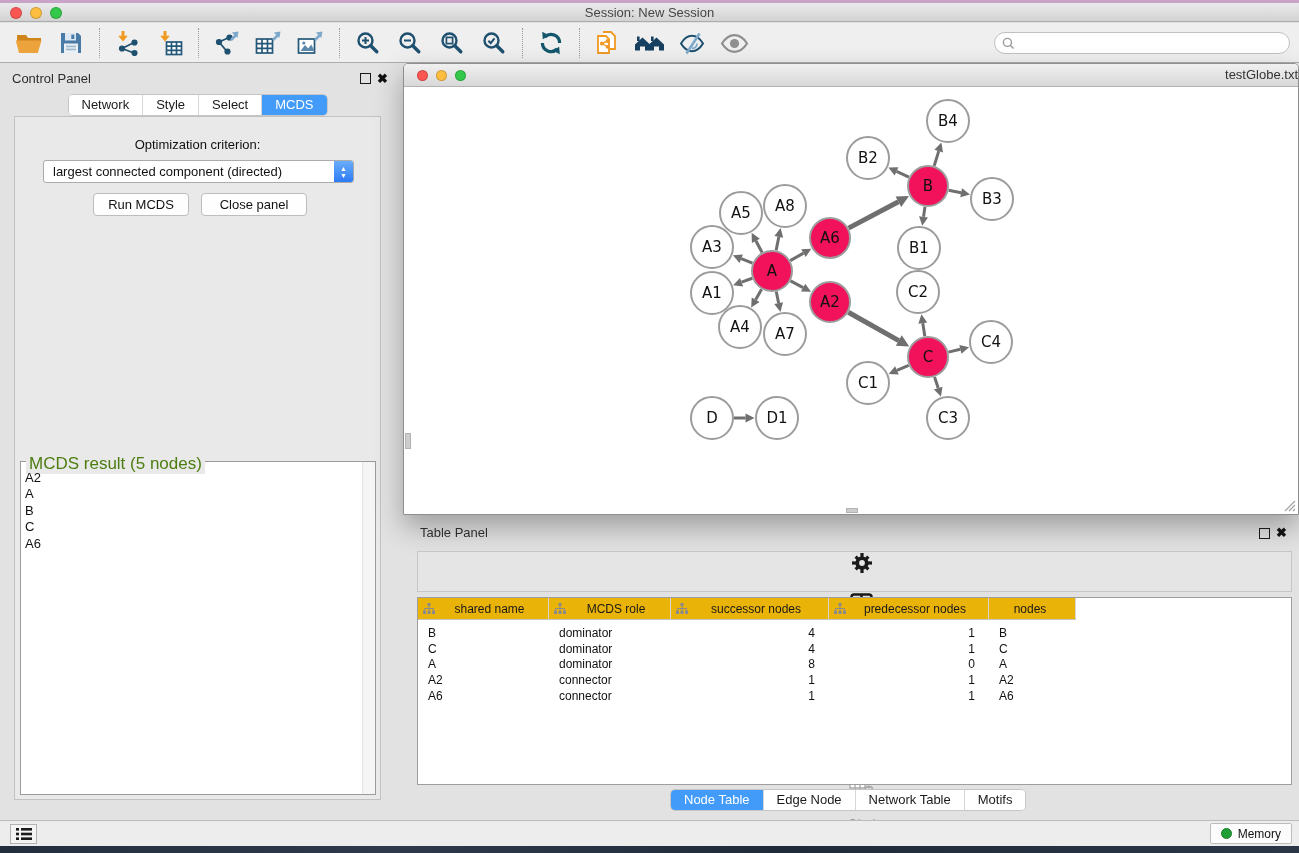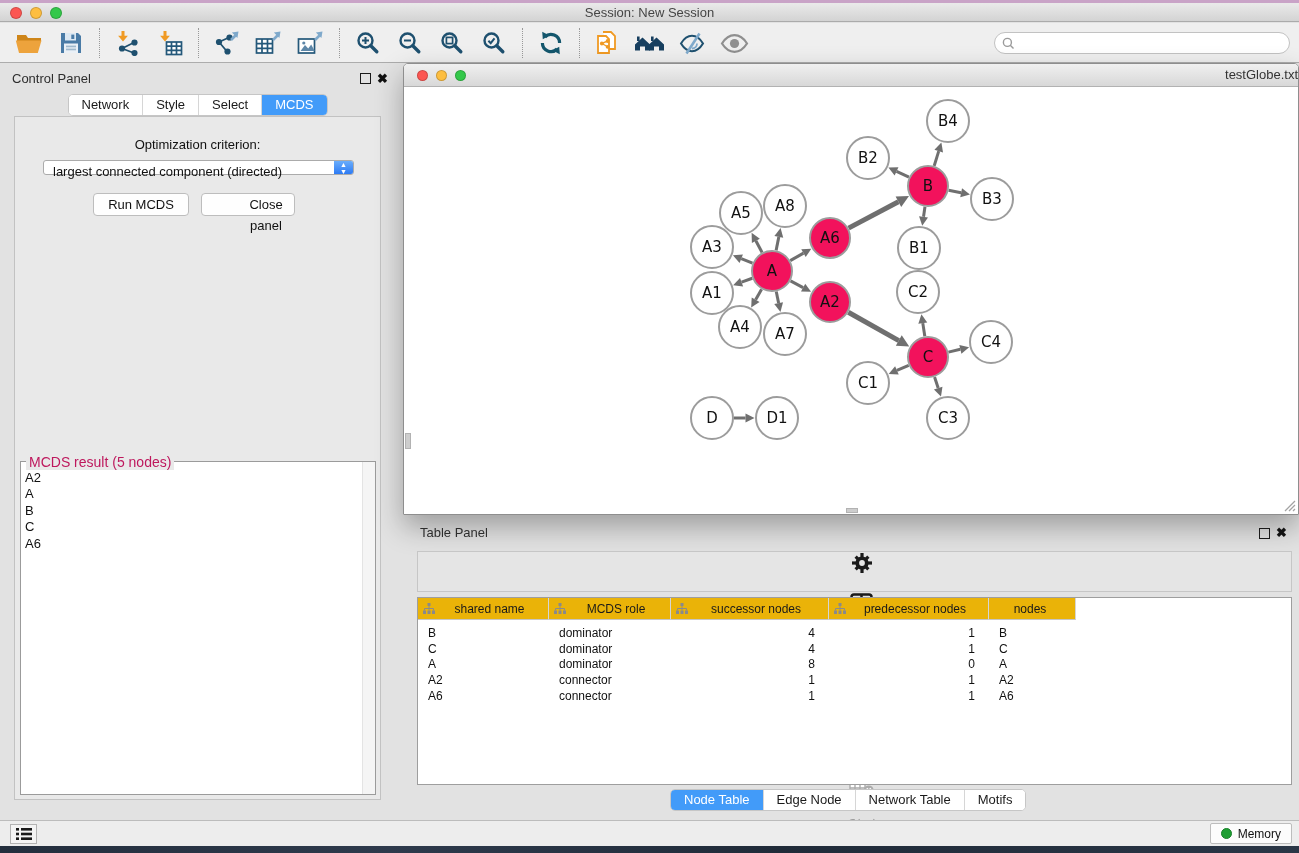--- a/index.html
+++ b/index.html
@@ -32,33 +32,33 @@
   .cp-float { left:355px; top:7px; } .cp-close { left:372px; top:6px; }
   .seg { display:inline-flex; background:#fff; border:1px solid #C6C6C6; border-radius:5px; overflow:hidden; height:22px; }
   .seg-btn { padding:0 13px; font-size:13px; line-height:20px; color:#1A1A1A; background:#fff;
              border-left:1px solid #D6D6D6; white-space:nowrap; }
   .seg-btn:first-child { border-left:none; }
   .seg-btn.active { background:#429BF9; color:#fff; }
   .cp-tabs-wrap { position:absolute; top:28px; left:50%; transform:translateX(-50%); }
   .cp-content { position:absolute; left:9px; top:50px; width:367px; height:684px; background:#E9E9E9;
                 border:1px solid #C2C2C2; }
   .opt-label { position:absolute; top:20px; left:0; right:0; text-align:center; font-size:13px; color:#111; }
-  .select-box { position:absolute; top:43px; left:28px; width:311px; height:15px; background:#fff;
+  .select-box { position:absolute; top:43px; left:28px; width:311px; height:23px; background:#fff;
                 border:1px solid #ABABAB; border-radius:3px; }
   .select-text { position:absolute; left:9px; top:0; line-height:21px; font-size:13px; color:#111; }
   .select-stepper { position:absolute; right:0; top:0; bottom:0; width:19px; border-radius:0 2px 2px 0;
                     background:linear-gradient(#6AADFB,#2D7BF4); display:flex; flex-direction:column;
                     align-items:center; justify-content:center; color:#fff; }
   .select-stepper span { font-size:7px; line-height:7px; }
   .cp-btn { position:absolute; top:76px; height:23px; background:#FEFEFE; border:1px solid #BDBDBD;
             border-radius:4px; font-size:13px; line-height:21px; text-align:center; color:#111; }
-  .run-btn { left:78px; width:96px; } .close-btn { left:186px; width:94px;padding-left:36px; }
+  .run-btn { left:78px; width:96px; } .close-btn { left:186px; width:106px; }
   .result-box { position:absolute; left:5px; top:344px; width:356px; height:334px;
                 border:1px solid #9B9B9B; background:#fff; }
-  .result-legend { position:absolute; top:-8px; left:5px; background:#E9E9E9; padding:0 3px; font-size:14px; color:#be185d; }
+  .result-legend { position:absolute; top:-8px; left:5px; background:#E9E9E9; padding:0 3px; font-size:17px; color:#4d7c0f; }
   .result-track { position:absolute; top:0; right:0; bottom:0; width:13px; background:#F5F5F5; border-left:1px solid #E4E4E4; }
   .result-items { position:absolute; left:4px; top:8px; right:14px; }
   .result-item { font-size:13px; line-height:16.4px; color:#111; }
 
   
   .net-window { position:absolute; left:403px; top:63px; width:896px; height:452px; background:#fff;
                 border:1px solid #8E8E8E; border-radius:5px 5px 1px 1px;
                 box-shadow:0 12px 28px rgba(0,0,0,0.30); }
   .net-titlebar { position:absolute; top:0; left:0; right:0; height:23px; border-radius:4px 4px 0 0;
                   background:linear-gradient(#F0F0F0,#D8D8D8); border-bottom:1px solid #B2B2B2; }

